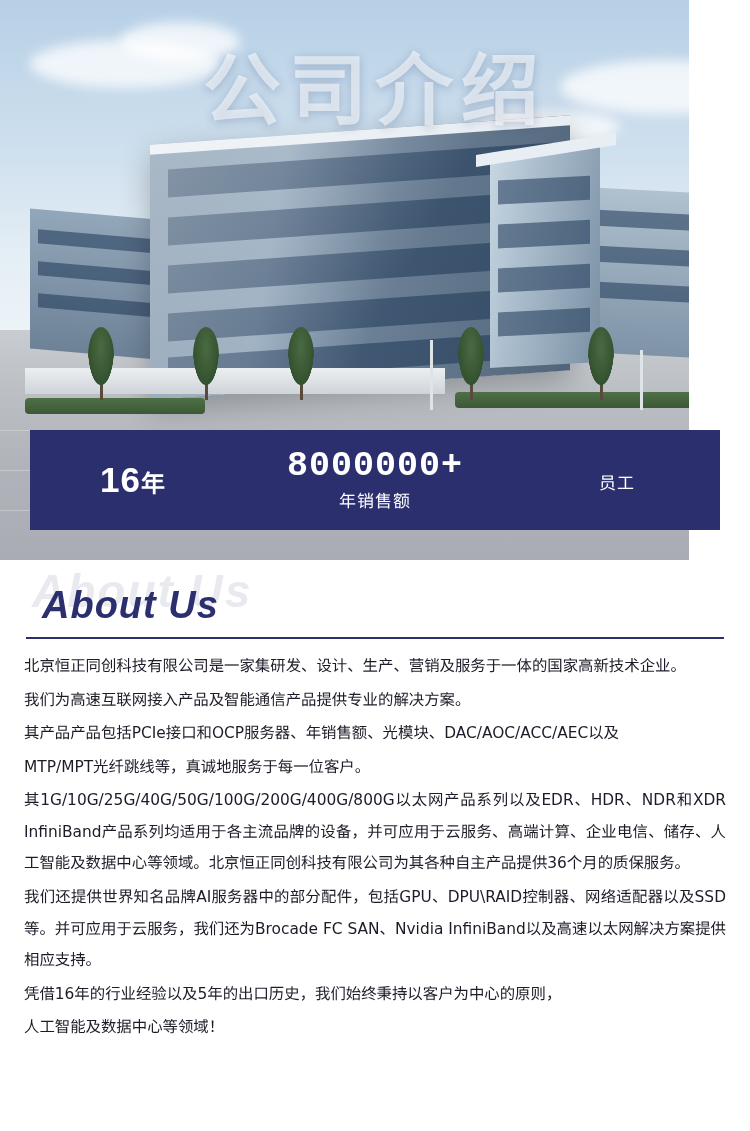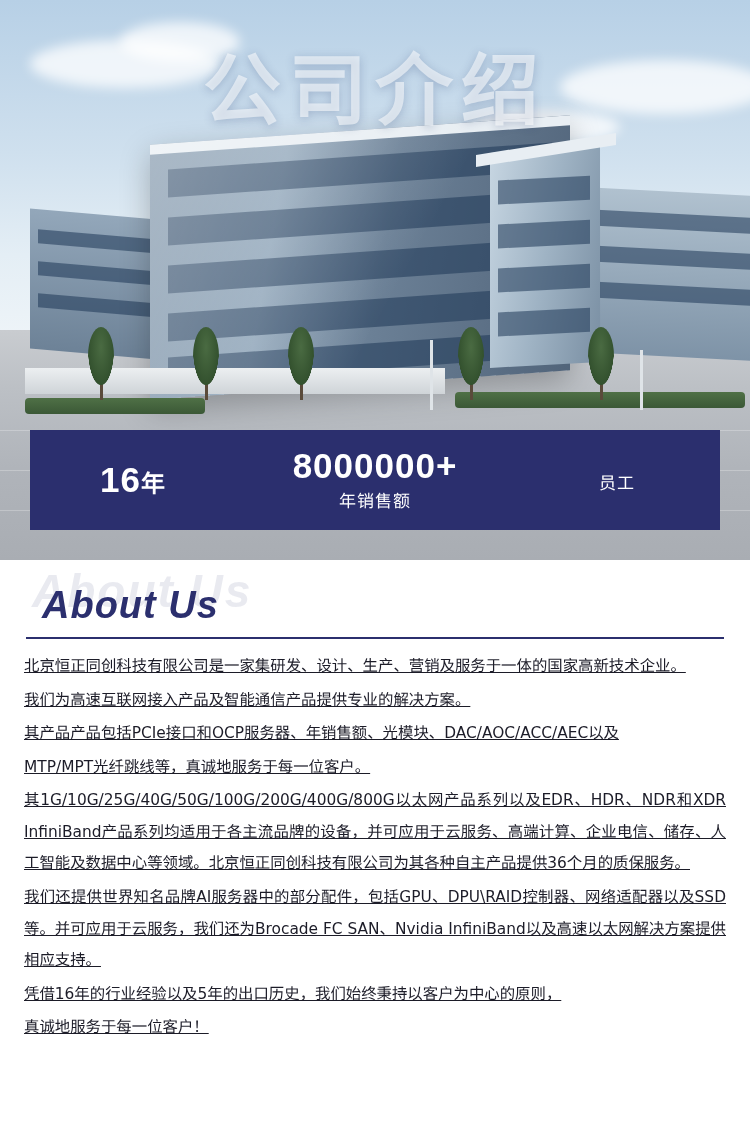--- a/index.html
+++ b/index.html
@@ -11,21 +11,21 @@
     width: 750px;
     height: 1131px;
     font-family: "Liberation Sans", "DejaVu Sans", sans-serif;
     overflow: hidden;
     position: relative;
   }
 
   
   .hero {
     position: relative;
-    width: 750px;
+    width: 689px;
     height: 560px;
     overflow: hidden;
     background: #9fb6cc;
   }
   .sky {
     position: absolute;
     left: 0; top: 0;
     width: 750px; height: 340px;
     background: linear-gradient(180deg, #b7d0e6 0%, #cfe0ee 45%, #e4eef5 75%, #eef4f8 100%);
   }
@@ -170,21 +170,21 @@
     letter-spacing: 1px;
   }
   .stat .num .unit {
     font-size: 24px;
   }
   .stat .lbl {
     font-size: 17px;
     margin-top: 2px;
     letter-spacing: 1px;
   }
-  .stat.wide { flex: 1.35; }
+  .stat.wide { flex: 1.35; font-family: Liberation Mono, monospace; }
 
   
   .about-wrap {
     position: absolute;
     left: 0; top: 556px;
     width: 750px;
     padding: 0 14px;
     box-sizing: border-box;
   }
   .about-ghost {
@@ -216,21 +216,20 @@
   .body-text {
     margin: 12px 10px 0 10px;
     color: #1c1c28;
     font-size: 15.4px;
     line-height: 2.05;
     font-family: "DejaVu Sans", "Liberation Sans", sans-serif;
   }
   .body-text p {
     margin: 0 0 2px 0;
     text-align: justify;
-    text-decoration: underline;
   }
 </style>
 </head>
 <body>
 
 <div class="hero">
   <div class="sky"></div>
   <div class="cloud c1"></div>
   <div class="cloud c2"></div>
   <div class="cloud c3"></div>
@@ -313,15 +312,15 @@
   <div class="divider"></div>
 
   <div class="body-text">
     <p>北京恒正同创科技有限公司是一家集研发、设计、生产、营销及服务于一体的国家高新技术企业。</p>
     <p>我们为高速互联网接入产品及智能通信产品提供专业的解决方案。</p>
     <p>其产品产品包括PCIe接口和OCP服务器、年销售额、光模块、DAC/AOC/ACC/AEC以及</p>
     <p>MTP/MPT光纤跳线等，真诚地服务于每一位客户。</p>
     <p>其1G/10G/25G/40G/50G/100G/200G/400G/800G以太网产品系列以及EDR、HDR、NDR和XDR InfiniBand产品系列均适用于各主流品牌的设备，并可应用于云服务、高端计算、企业电信、储存、人工智能及数据中心等领域。北京恒正同创科技有限公司为其各种自主产品提供36个月的质保服务。</p>
     <p>我们还提供世界知名品牌AI服务器中的部分配件，包括GPU、DPU\RAID控制器、网络适配器以及SSD等。并可应用于云服务，我们还为Brocade FC SAN、Nvidia InfiniBand以及高速以太网解决方案提供相应支持。</p>
     <p>凭借16年的行业经验以及5年的出口历史，我们始终秉持以客户为中心的原则，</p>
-    <p>真诚地服务于每一位客户！</p>
+    <p>人工智能及数据中心等领域！</p>
   </div>
 </div>
 
 </body></html>

